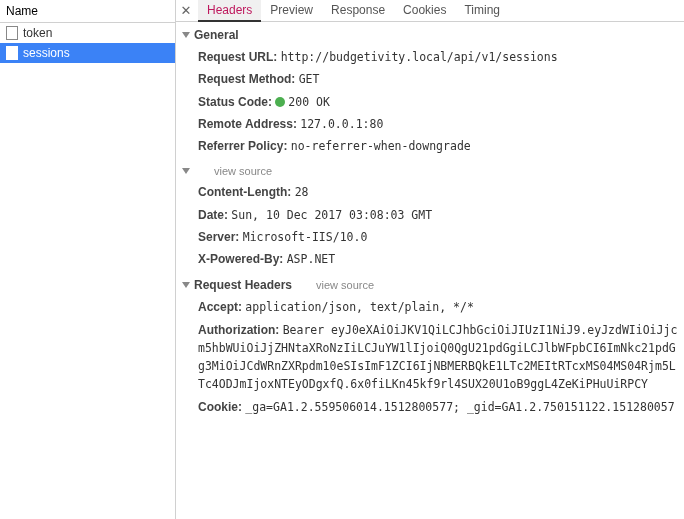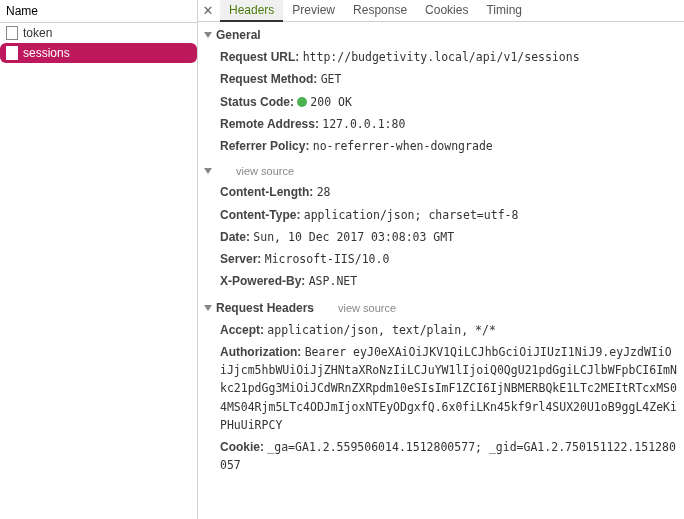--- a/index.html
+++ b/index.html
@@ -7,21 +7,21 @@
       font-family: "Segoe UI", Arial, sans-serif;
       font-size: 12px;
       color: #333;
       background: #fff;
       display: flex;
       height: 519px;
       width: 684px;
       overflow: hidden;
     }
     .sidebar {
-      width: 198px;
+      width: 176px;
       border-right: 1px solid #d0d0d0;
       display: flex;
       flex-direction: column;
       flex-shrink: 0;
     }
     .sidebar-header {
       padding: 4px 6px;
       border-bottom: 1px solid #d0d0d0;
       color: #000;
       font-weight: normal;
@@ -30,23 +30,22 @@
       flex: 1;
     }
     .sidebar-item {
       padding: 3px 6px;
       display: flex;
       align-items: flex-end;
       gap: 5px;
       cursor: default;
     }
     .sidebar-item.selected {
-      background: #be185d;
+      background: #3b82f6;
       color: #fff;
-      border-radius: 6px;
     }
     .file-icon {
       width: 12px;
       height: 14px;
       border: 1px solid #888;
       background: #fff;
       position: relative;
       flex-shrink: 0;
     }
     .sidebar-item.selected .file-icon {
@@ -81,21 +80,21 @@
       display: flex;
       gap: 0;
     }
     .tab {
       padding: 3px 9px;
       color: #555;
       cursor: pointer;
       font-size: 12px;
     }
     .tab.active {
-      color: #4d7c0f;
+      color: #be185d;
       border-bottom: 2px solid #333;
       background: #f0f0f0;
       margin-bottom: -1px;
     }
     .content {
       flex: 1;
       overflow: auto;
       padding: 2px 0 10px 0;
     }
     .section-header {
@@ -190,21 +189,20 @@
         <div class="entry"><span class="entry-key">Status Code: </span><span class="status-dot" style="background: rgb(76, 175, 80);"></span><span class="entry-val">200 OK</span></div>
         <div class="entry"><span class="entry-key">Remote Address: </span><span class="entry-val">127.0.0.1:80</span></div>
         <div class="entry"><span class="entry-key">Referrer Policy: </span><span class="entry-val">no-referrer-when-downgrade</span></div>
       </div>
       <div class="section-header">
         <span class="caret"></span>
         <span class="view-source">view source</span>
       </div>
       <div class="entries">
         <div class="entry"><span class="entry-key">Content-Length: </span><span class="entry-val">28</span></div>
-        <div class="entry"><span class="entry-key">Content-Type: </span><span class="entry-val">application/json; charset=utf-8</span></div>
         <div class="entry"><span class="entry-key">Date: </span><span class="entry-val">Sun, 10 Dec 2017 03:08:03 GMT</span></div>
         <div class="entry"><span class="entry-key">Server: </span><span class="entry-val">Microsoft-IIS/10.0</span></div>
         <div class="entry"><span class="entry-key">X-Powered-By: </span><span class="entry-val">ASP.NET</span></div>
       </div>
       <div class="section-header">
         <span class="caret"></span>
         <span class="section-title">Request Headers</span>
         <span class="view-source">view source</span>
       </div>
       <div class="entries">

